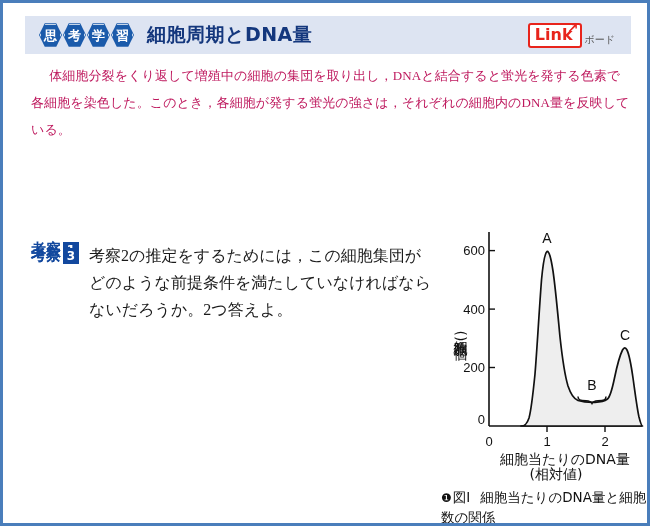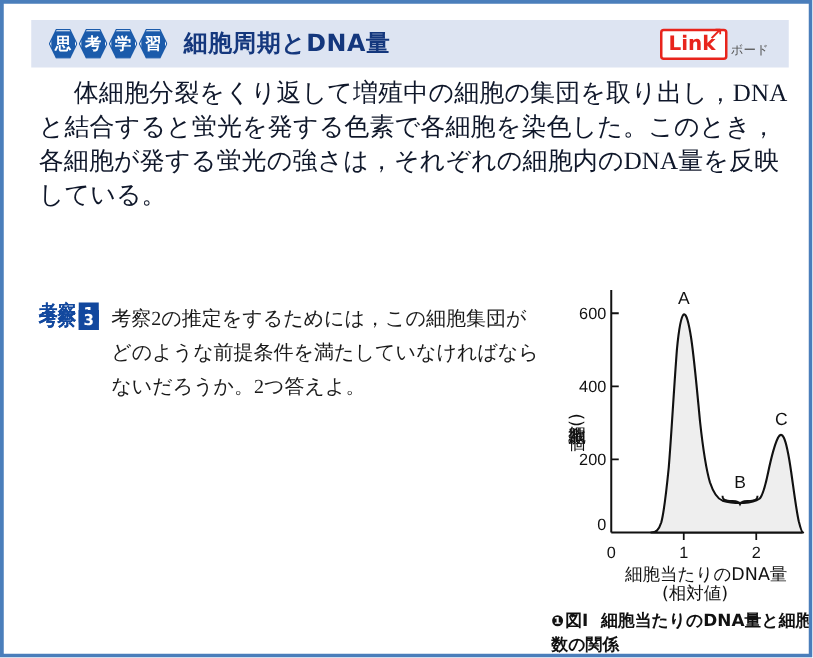--- a/index.html
+++ b/index.html
@@ -120,23 +120,23 @@
 
   
   #body-area {
     position: absolute;
     left: 13px;
     top: 50px;
     width: 606px;
     height: 450px;
   }
   .para {
-    font-size: 20px;
+    font-size: 13px;
     line-height: 27px;
-    color: #0f172a;
+    color: #be185d;
     text-indent: 1.4em;
     margin: 0 0 1px 0;
     letter-spacing: 0.1px;
   }
   #para1 { width: 600px; padding: 0 6px; }
   #para2 { width: 600px; padding: 0 6px; margin-top: 4px; }
 
   
   #questions {
     position: absolute;
@@ -188,21 +188,21 @@
     top: 156px;
     width: 218px;
   }
   #chart-svg { display: block; }
   #fig-caption {
     margin-top: 4px;
     margin-left: 4px;
     width: 210px;
     font-family: "DejaVu Sans", "Liberation Sans", sans-serif;
     font-size: 13.5px;
-    font-weight: bold;
+    font-weight: normal;
     line-height: 19px;
     color: #111111;
   }
   #fig-caption .circ {
     font-size: 12px;
     margin-right: 1px;
   }
   #fig-caption .figname { margin-right: 10px; }
 </style>
 </head>

